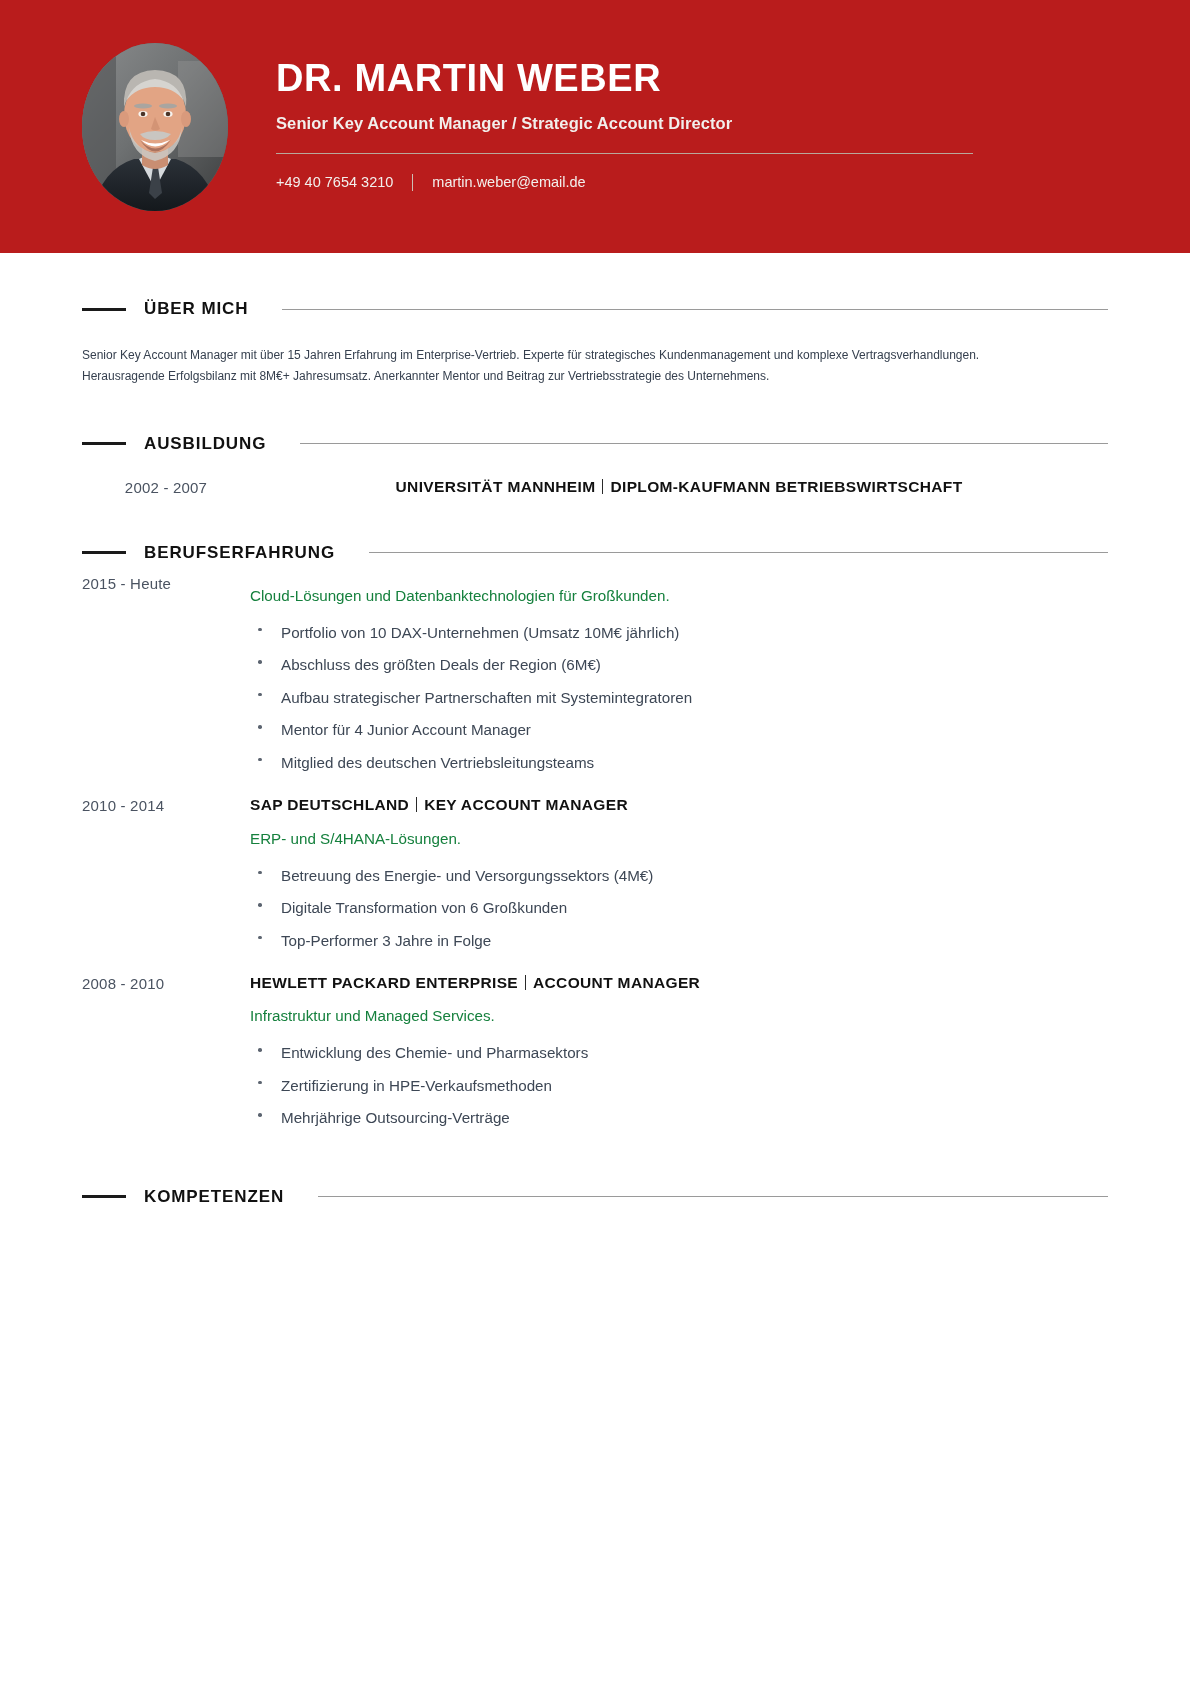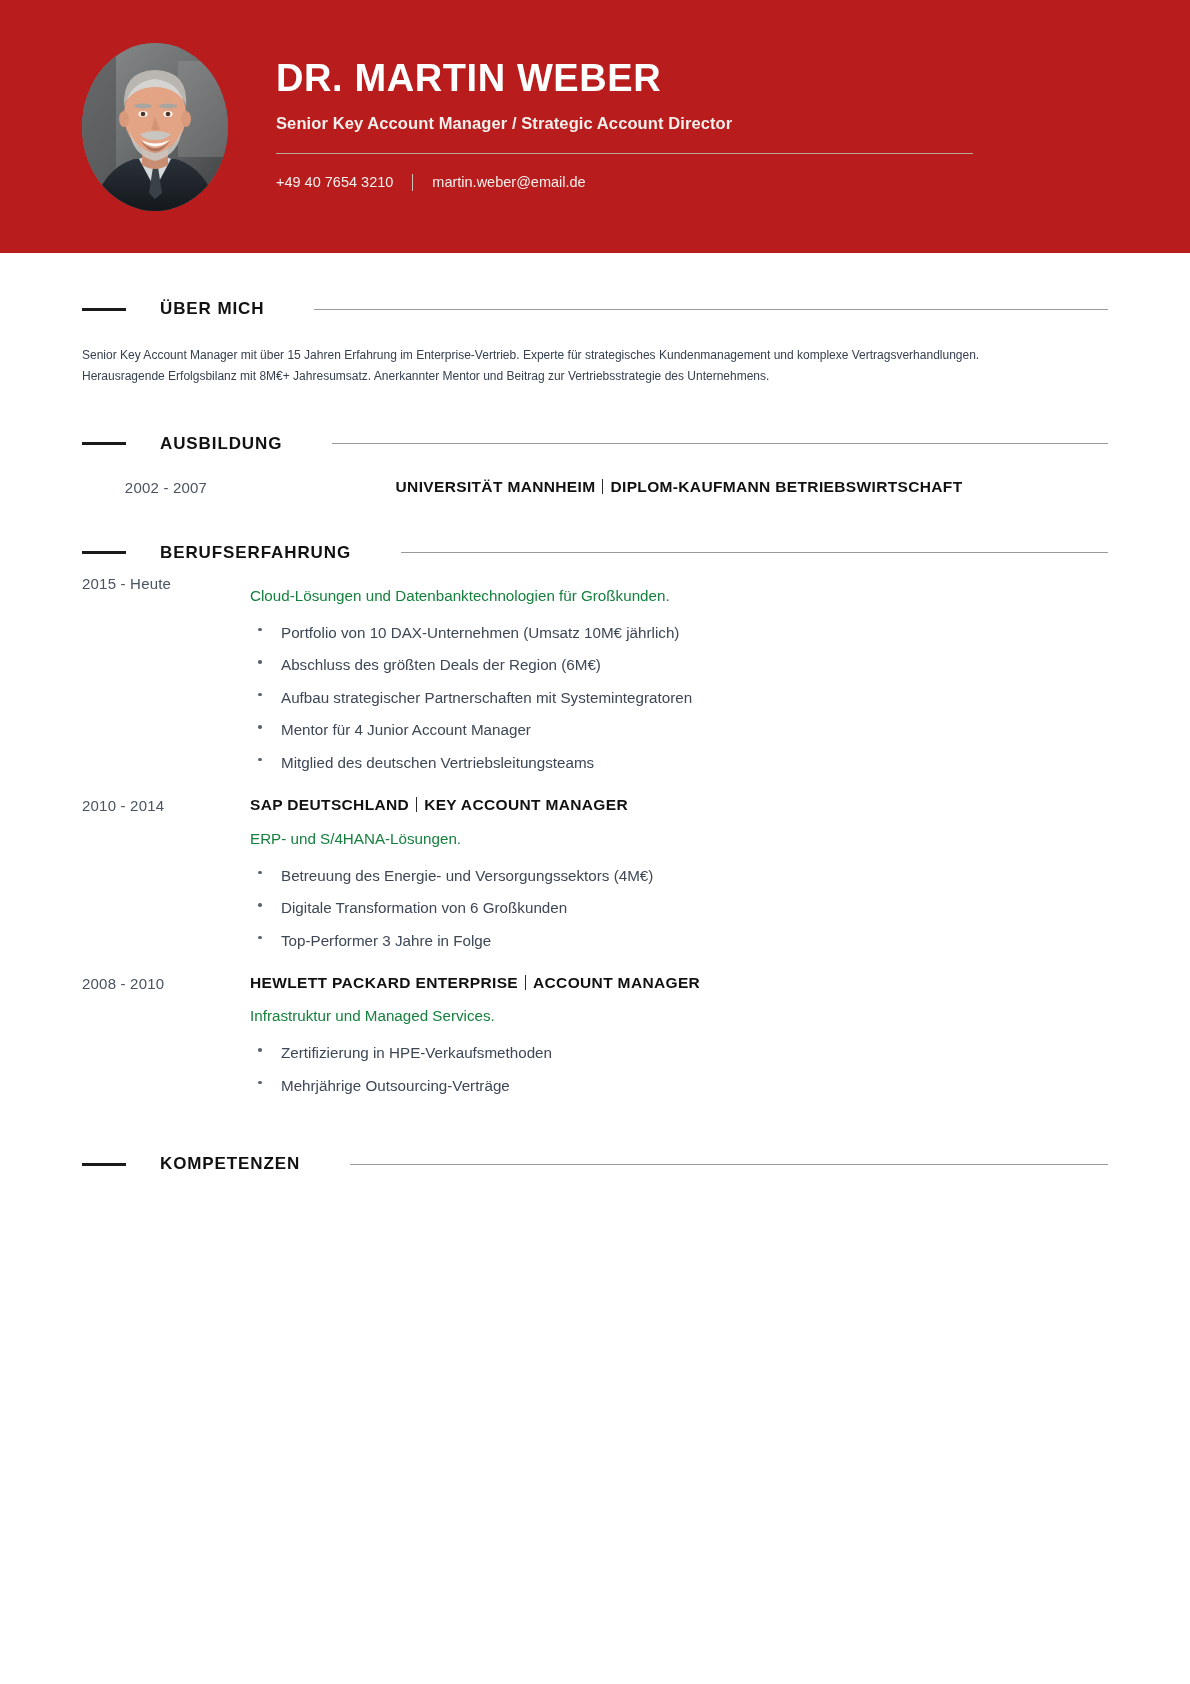--- a/index.html
+++ b/index.html
@@ -81,21 +81,21 @@
 
   
   .content {
     padding: 0 82px 0 82px;
     box-sizing: border-box;
   }
 
   .section-head {
     display: flex;
     align-items: center;
-    gap: 16px;
+    gap: 0;
     margin-top: 46px;
   }
   .section-dash {
     width: 44px;
     height: 3px;
     background: #1a1a1a;
     flex: 0 0 auto;
   }
   .section-title {
     font-size: 17px;
@@ -308,20 +308,21 @@
   </div>
 
   <div class="entry exp-block">
     <div class="entry-dates">2008 - 2010</div>
     <div class="entry-body">
       <div class="entry-title">
         <span>HEWLETT PACKARD ENTERPRISE</span><span class="bar"></span><span>ACCOUNT MANAGER</span>
       </div>
       <div class="entry-desc">Infrastruktur und Managed Services.</div>
       <ul class="bullets">
+        <li><span class="dot"></span><span>Entwicklung des Chemie- und Pharmasektors</span></li>
         <li><span class="dot"></span><span>Zertifizierung in HPE-Verkaufsmethoden</span></li>
         <li><span class="dot"></span><span>Mehrjährige Outsourcing-Verträge</span></li>
       </ul>
     </div>
   </div>
 
   <div class="section-head">
     <span class="section-dash"></span>
     <span class="section-title">KOMPETENZEN</span>
     <span class="section-line"></span>

